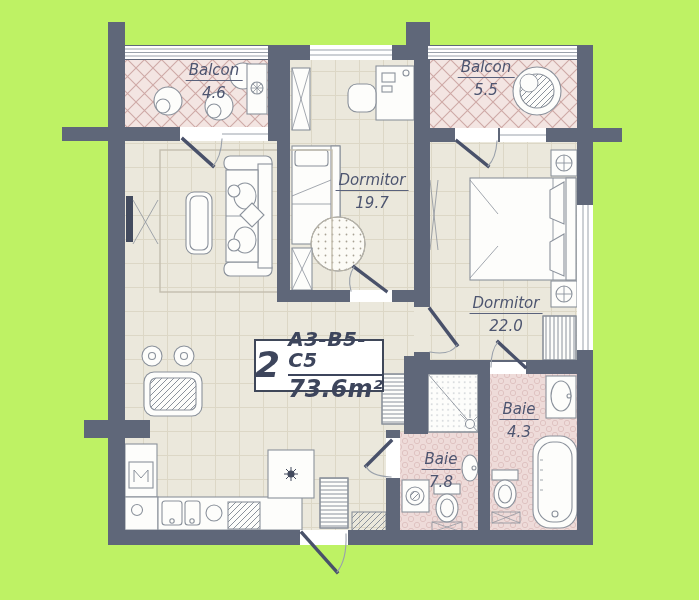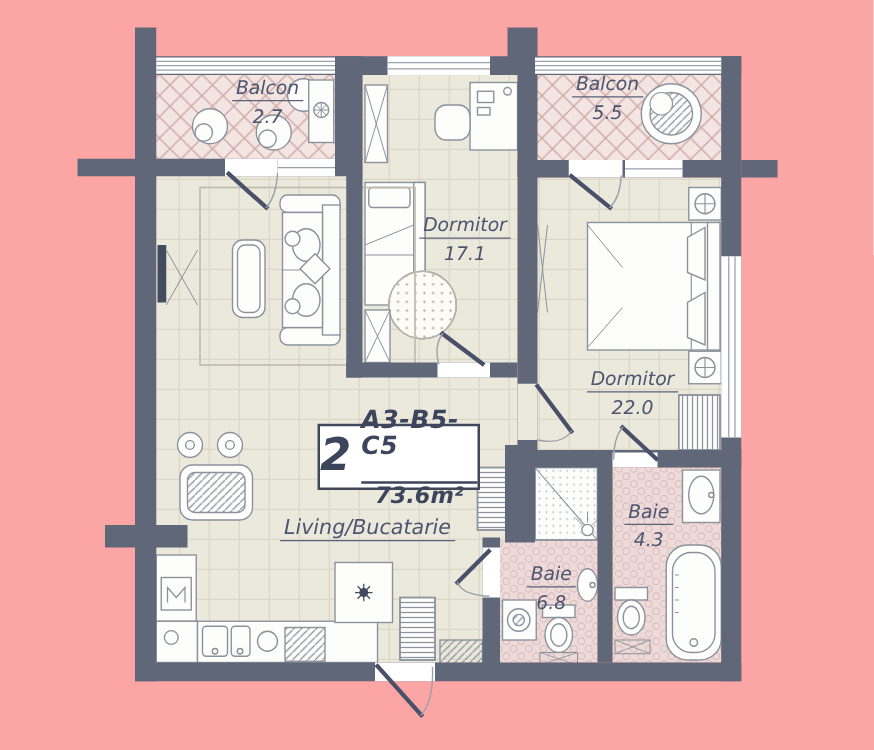--- a/index.html
+++ b/index.html
@@ -1,31 +1,31 @@
 <!DOCTYPE html>
 <html><head>
 <meta charset="utf-8">
 <style>
   html,body{margin:0;padding:0;background:#fff;}
-  .stage{position:relative;width:699px;height:600px;background:#fca5a5;overflow:hidden;
+  .stage{position:relative;width:699px;height:600px;background:#bef264;overflow:hidden;
          font-family:"DejaVu Sans","Liberation Sans",sans-serif;}
   .stage svg{position:absolute;left:0;top:0;}
   .room-label{position:absolute;transform:translateX(-50%);text-align:center;
               font-style:italic;color:#4d5570;white-space:nowrap;}
   .rname{display:inline-block;font-size:15px;line-height:1.1;border-bottom:1.2px solid #5a627c;padding:0 3px 1px;}
   .rarea{display:block;font-size:15px;margin-top:3px;}
   .lg .rname{font-size:16.5px;}
   .lg .rarea{font-size:16px;}
   .unit-box{position:absolute;left:254px;top:339px;width:130px;height:53px;background:#fff;
             border:2px solid #3f4759;box-sizing:border-box;display:flex;align-items:center;
             justify-content:center;gap:8px;color:#3d455c;font-style:italic;font-weight:bold;}
   .unit-num{font-size:36px;line-height:0.9;}
   .unit-col{display:flex;flex-direction:column;align-items:center;line-height:1.05;}
-  .unit-code{font-size:20px;letter-spacing:0.5px;border-bottom:2px solid #3d455c;padding-bottom:18px;}
-  .unit-area{font-size:18px;margin-top:1px;}
+  .unit-code{font-size:20px;letter-spacing:0.5px;border-bottom:2px solid #3d455c;padding-bottom:3px;}
+  .unit-area{font-size:24px;margin-top:1px;}
 </style>
 </head>
 <body>
 
 <div class="stage">
 
 <svg width="699" height="600" viewBox="0 0 699 600">
   <defs>
     <pattern id="patFloor" width="24" height="24" patternUnits="userSpaceOnUse">
       <rect width="24" height="24" fill="#ebe8dc"></rect>
@@ -334,40 +334,39 @@
     <g>
       <rect x="300" y="530" width="48" height="15" fill="#fff" stroke="none"></rect>
       <path d="M302,533 L337,572"></path>
       <path d="M337,572 Q347,560 346,534" stroke="#9aa1ab" stroke-width="1.1"></path>
     </g>
   </g>
 </svg>
 
 <div class="room-label" style="left:214px;top:60px;">
   <span class="rname">Balcon</span>
-  <span class="rarea">2.7</span>
+  <span class="rarea">4.6</span>
 </div>
 <div class="room-label" style="left:372px;top:170px;">
   <span class="rname">Dormitor</span>
-  <span class="rarea">17.1</span>
+  <span class="rarea">19.7</span>
 </div>
 <div class="room-label" style="left:486px;top:57px;">
   <span class="rname">Balcon</span>
   <span class="rarea">5.5</span>
 </div>
 <div class="room-label" style="left:506px;top:293px;">
   <span class="rname">Dormitor</span>
   <span class="rarea">22.0</span>
 </div>
 <div class="room-label lg" style="left:294px;top:412px;">
-  <span class="rname">Living/Bucatarie</span>
 </div>
 <div class="room-label" style="left:441px;top:449px;">
   <span class="rname">Baie</span>
-  <span class="rarea">6.8</span>
+  <span class="rarea">7.8</span>
 </div>
 <div class="room-label" style="left:519px;top:399px;">
   <span class="rname">Baie</span>
   <span class="rarea">4.3</span>
 </div>
 
 <div class="unit-box">
   <span class="unit-num">2</span>
   <span class="unit-col">
     <span class="unit-code">A3-B5-C5</span>

